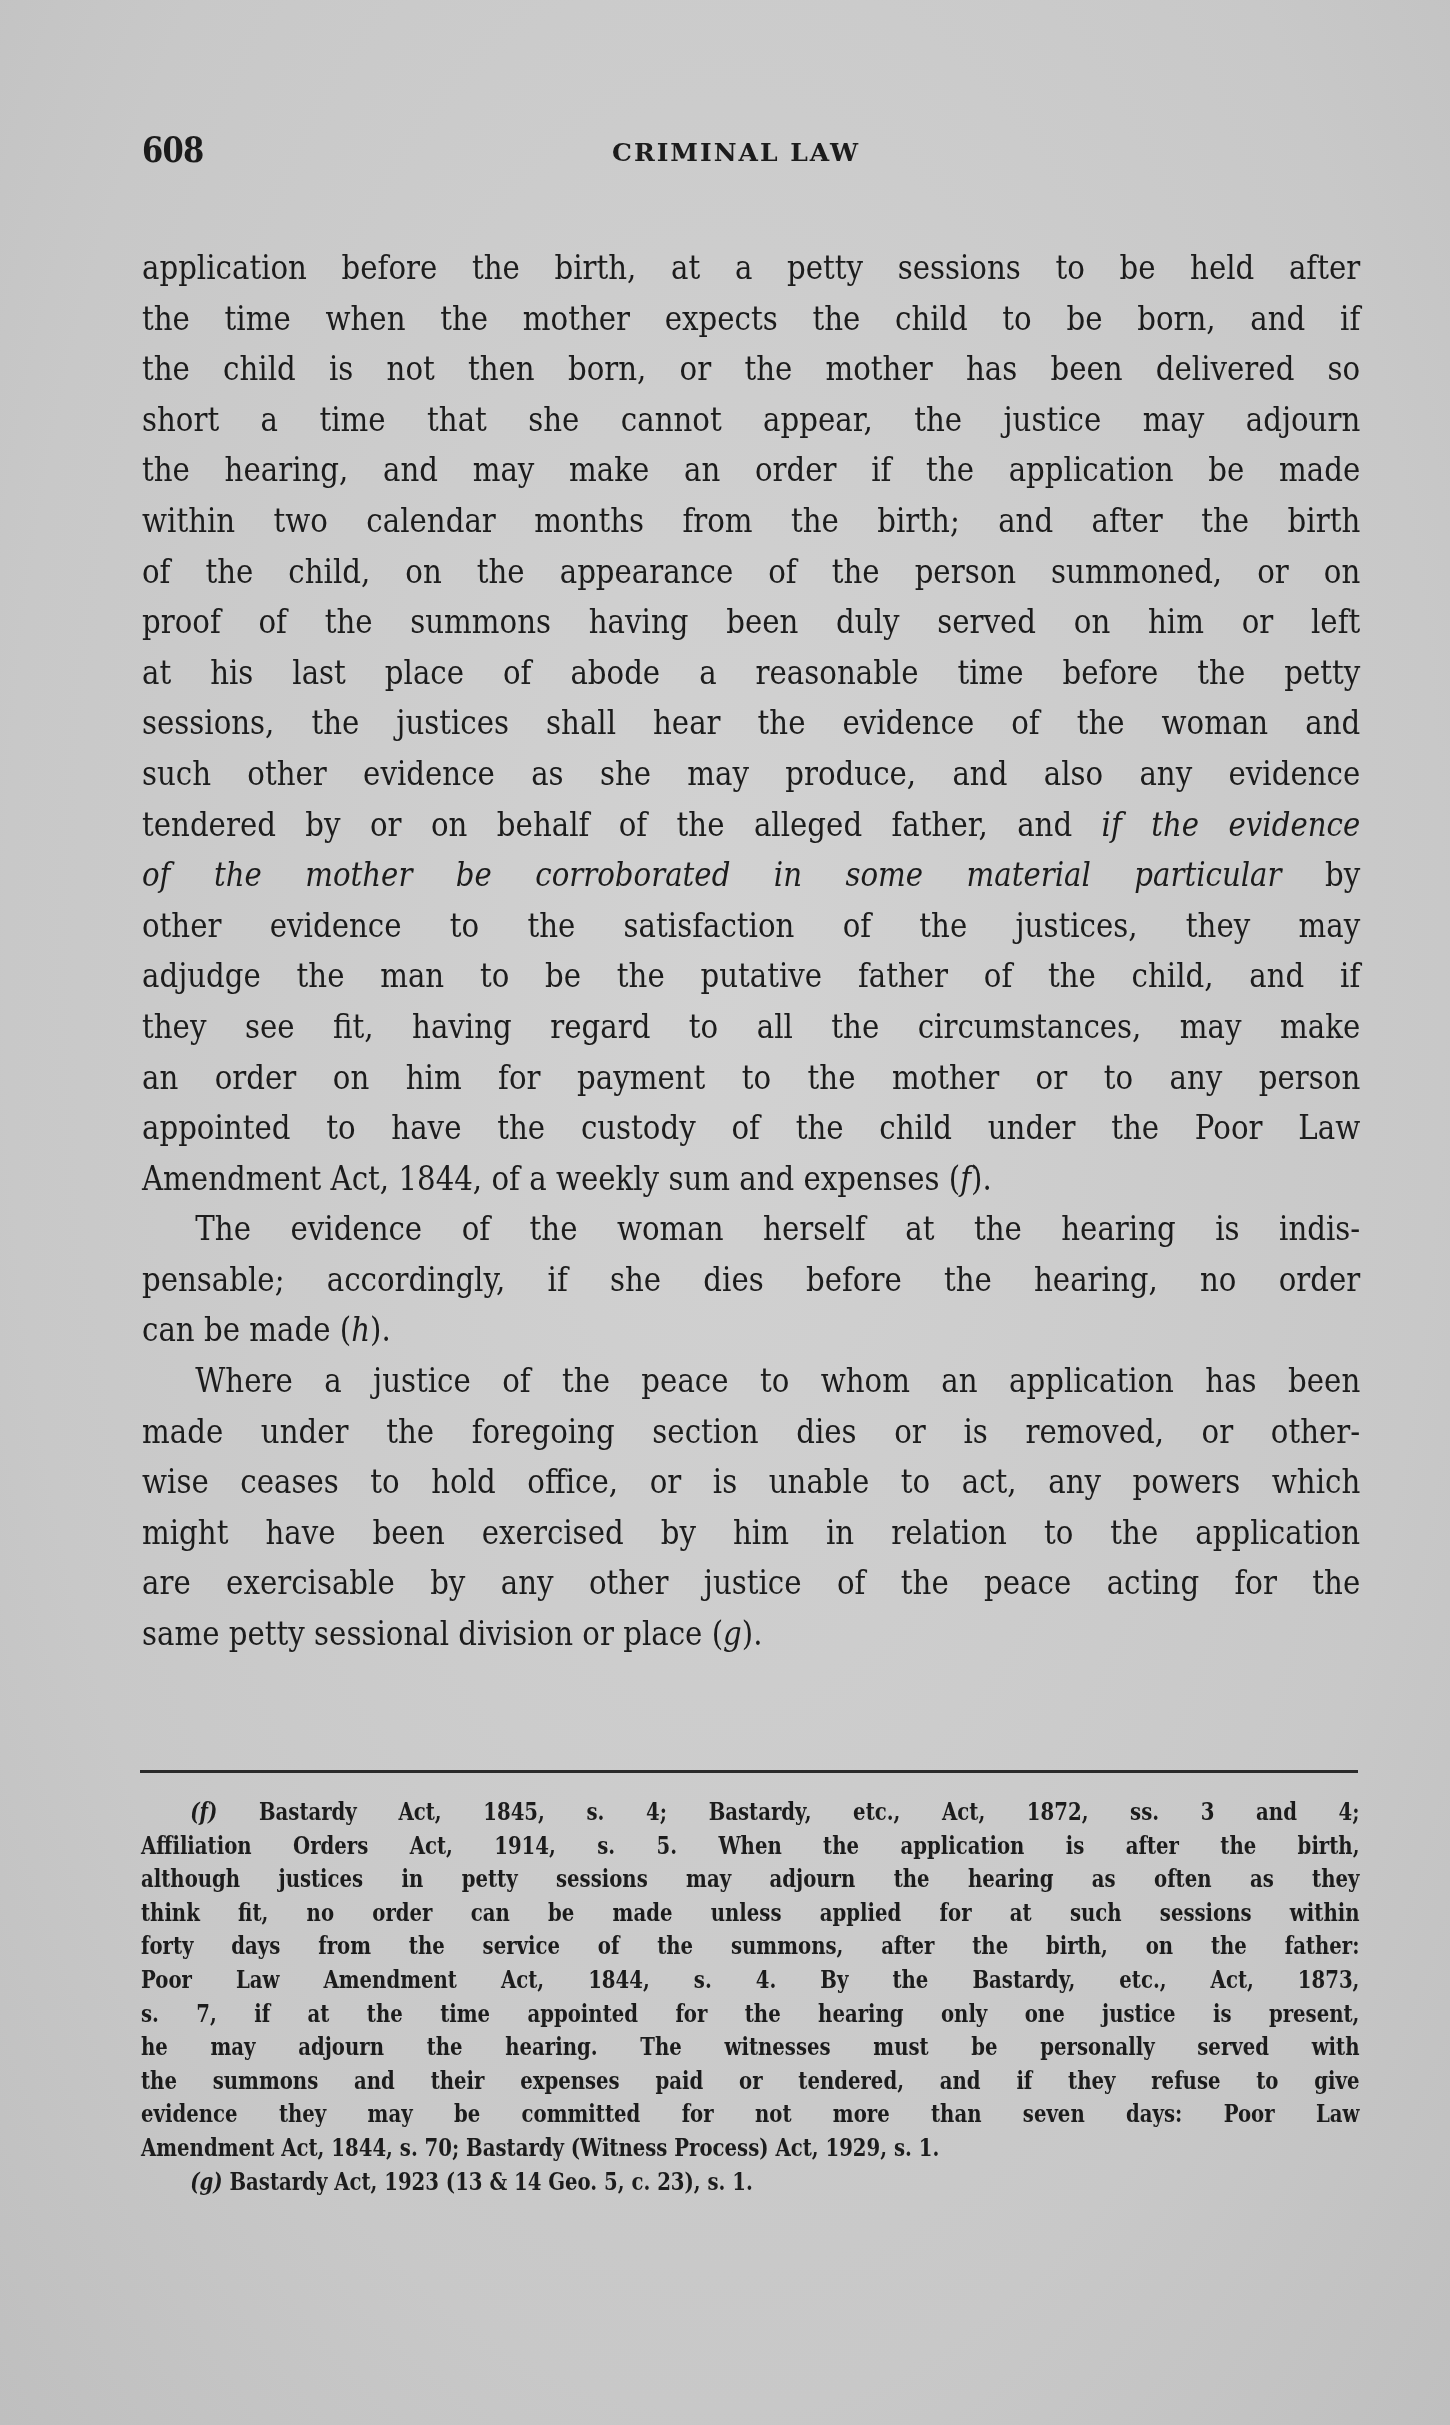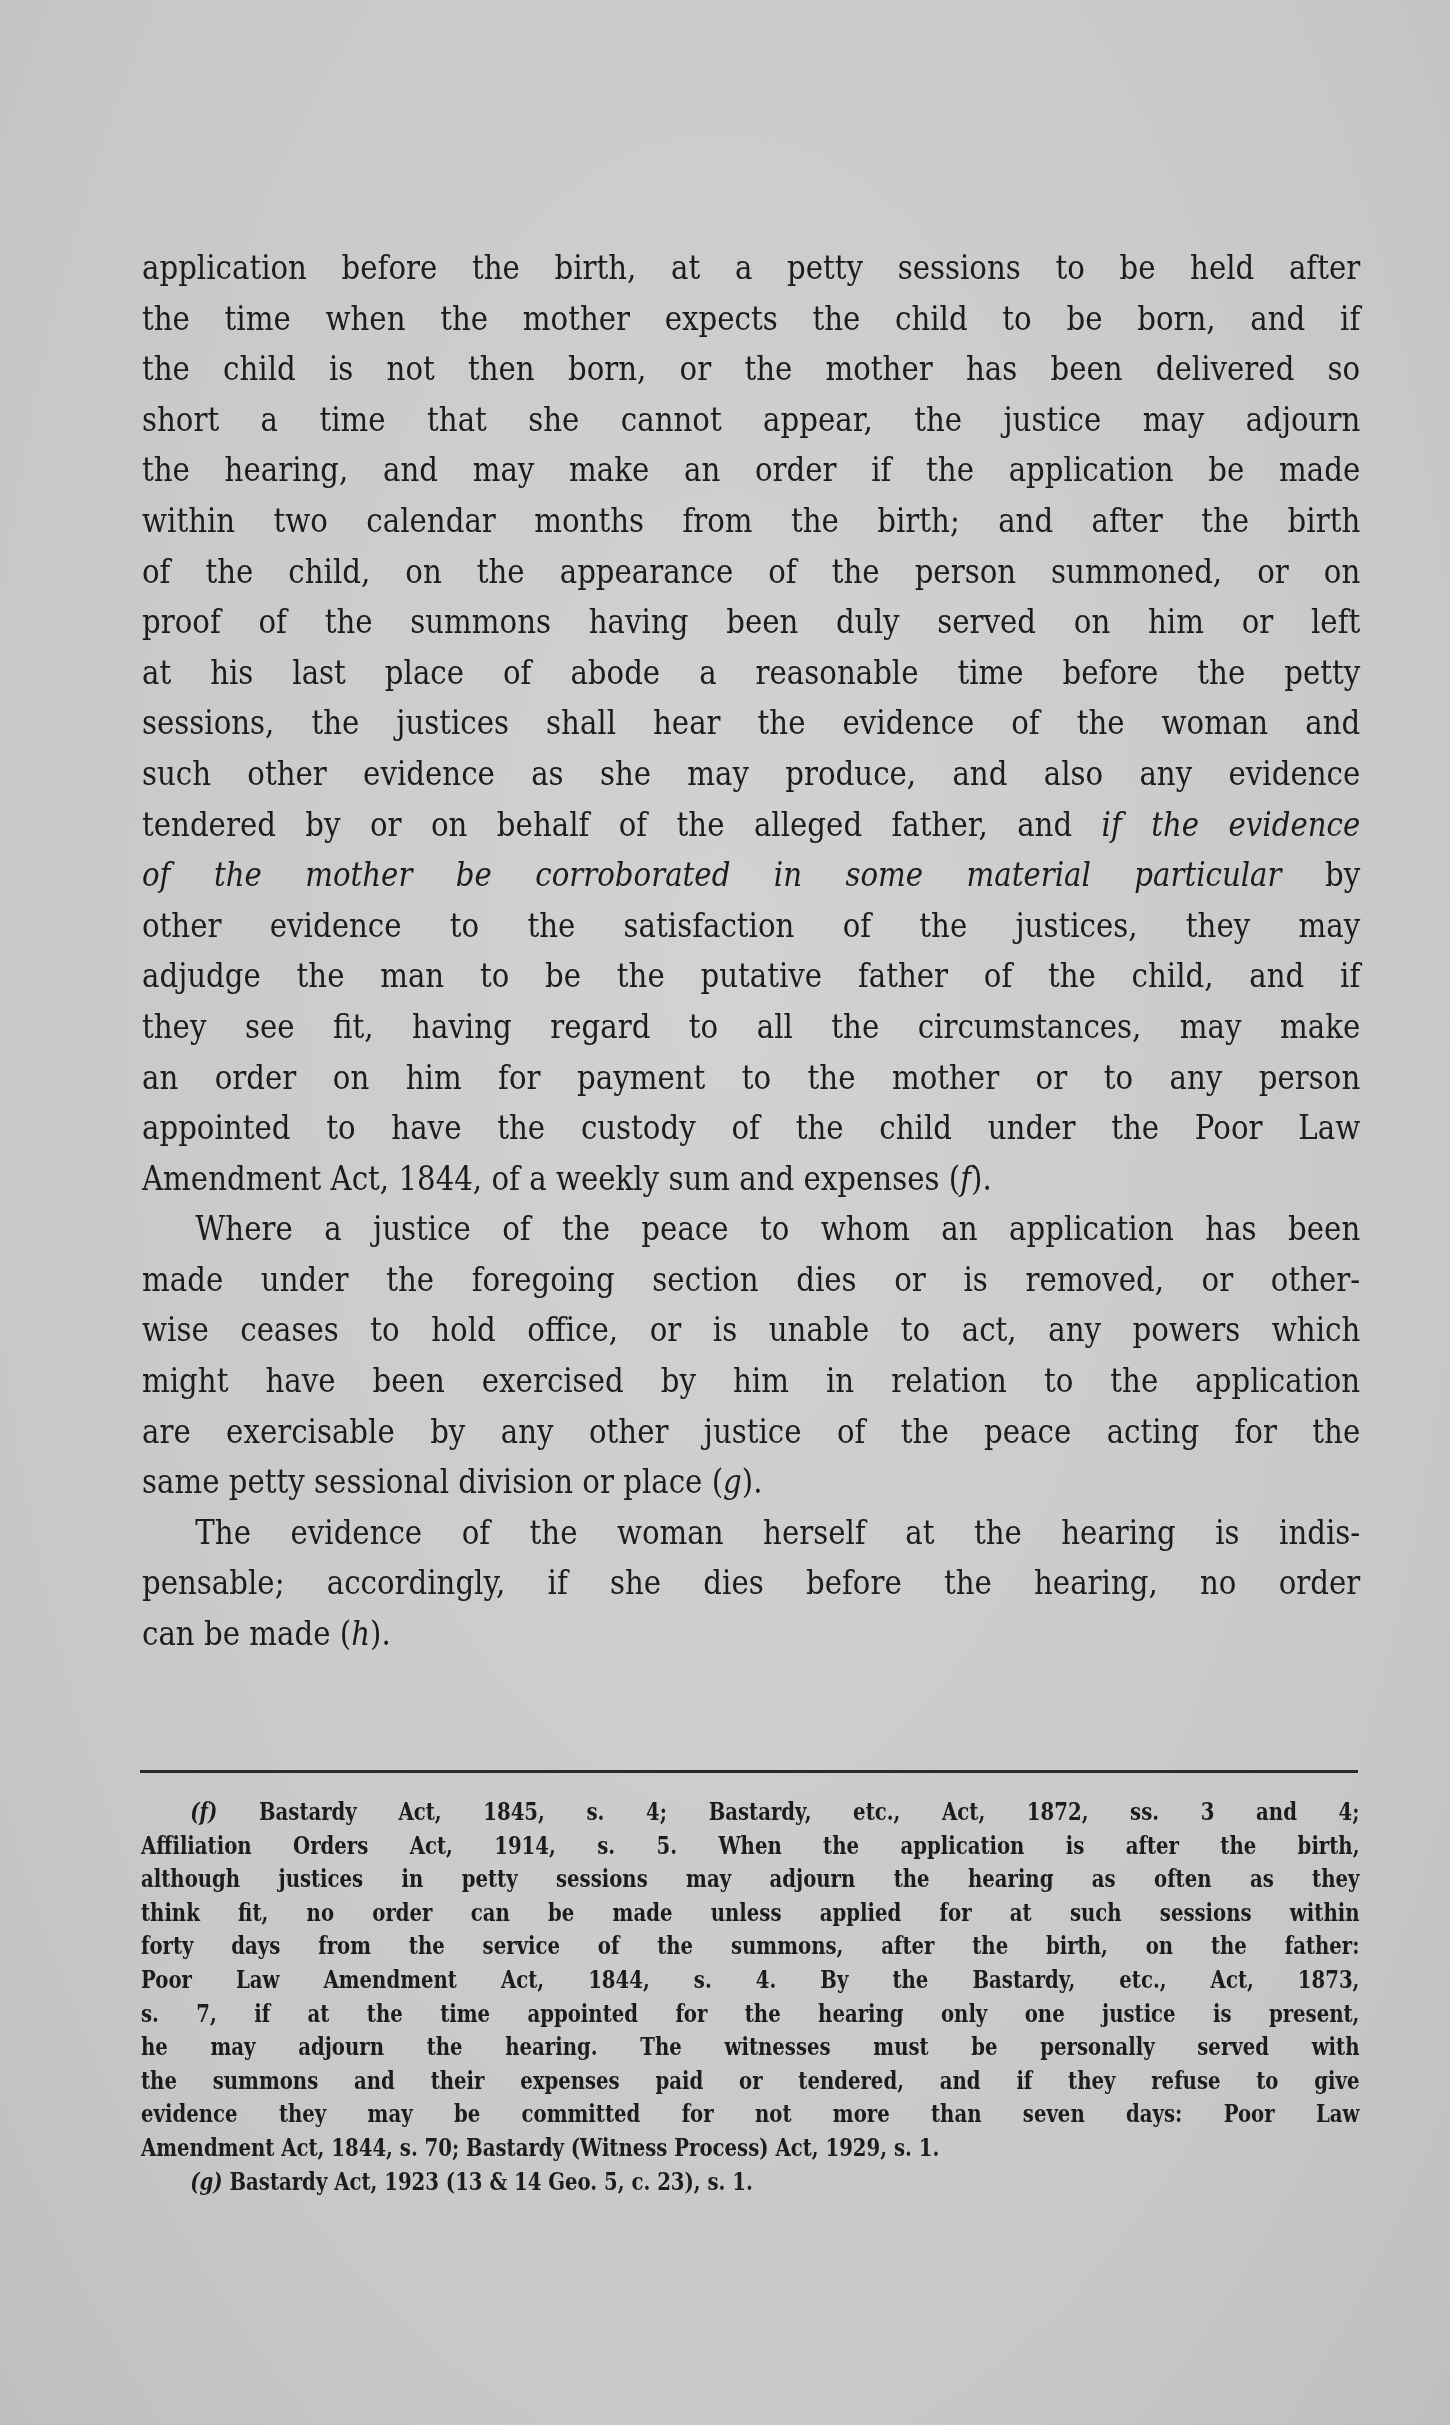--- a/index.html
+++ b/index.html
@@ -53,20 +53,24 @@
     transform: scaleX(0.82); transform-origin: left; width: 122%;
   }
   .fline.last { text-align-last: left; }
   .fline.indent { padding-left: 60px; box-sizing: border-box; }
   .fn-marker { font-style: italic; }
 </style>
 </head>
 <body>
 
 <div class="page">
+  <div class="header">
+    <span class="page-number">608</span>
+    <span class="running-head">CRIMINAL LAW</span>
+  </div>
 
   <div class="body-text" id="body-text">
       <div>
         <span class="line">application before the birth, at a petty sessions to be held after</span>
         <span class="line">the time when the mother expects the child to be born, and if</span>
         <span class="line">the child is not then born, or the mother has been delivered so</span>
         <span class="line">short a time that she cannot appear, the justice may adjourn</span>
         <span class="line">the hearing, and may make an order if the application be made</span>
         <span class="line">within two calendar months from the birth; and after the birth</span>
         <span class="line">of the child, on the appearance of the person summoned, or on</span>
@@ -77,31 +81,31 @@
         <span class="line"><span>tendered by or on behalf of the alleged father, and </span><span class="it">if the evidence</span></span>
         <span class="line"><span class="it">of the mother be corroborated in some material particular</span><span> by</span></span>
         <span class="line">other evidence to the satisfaction of the justices, they may</span>
         <span class="line">adjudge the man to be the putative father of the child, and if</span>
         <span class="line">they see fit, having regard to all the circumstances, may make</span>
         <span class="line">an order on him for payment to the mother or to any person</span>
         <span class="line">appointed to have the custody of the child under the Poor Law</span>
         <span class="line last"><span>Amendment Act, 1844, of a weekly sum and expenses (</span><span class="it">f</span><span>).</span></span>
       </div>
       <div>
+        <span class="line indent">The evidence of the woman herself at the hearing is indis-</span>
+        <span class="line">pensable; accordingly, if she dies before the hearing, no order</span>
+        <span class="line last"><span>can be made (</span><span class="it">h</span><span>).</span></span>
+      </div>
+      <div>
         <span class="line indent">Where a justice of the peace to whom an application has been</span>
         <span class="line">made under the foregoing section dies or is removed, or other-</span>
         <span class="line">wise ceases to hold office, or is unable to act, any powers which</span>
         <span class="line">might have been exercised by him in relation to the application</span>
         <span class="line">are exercisable by any other justice of the peace acting for the</span>
         <span class="line last"><span>same petty sessional division or place (</span><span class="it">g</span><span>).</span></span>
-      </div>
-      <div>
-        <span class="line indent">The evidence of the woman herself at the hearing is indis-</span>
-        <span class="line">pensable; accordingly, if she dies before the hearing, no order</span>
-        <span class="line last"><span>can be made (</span><span class="it">h</span><span>).</span></span>
       </div>
     </div>
 
   <div class="rule"></div>
 
   <div class="footnotes" id="footnotes">
       <div>
         <span class="fline indent"><span class="fn-marker">(f)</span><span> Bastardy Act, 1845, s. 4; Bastardy, etc., Act, 1872, ss. 3 and 4;</span></span>
         <span class="fline"><span>Affiliation Orders Act, 1914, s. 5.  When the application is after the birth,</span></span>
         <span class="fline"><span>although justices in petty sessions may adjourn the hearing as often as they</span></span>

